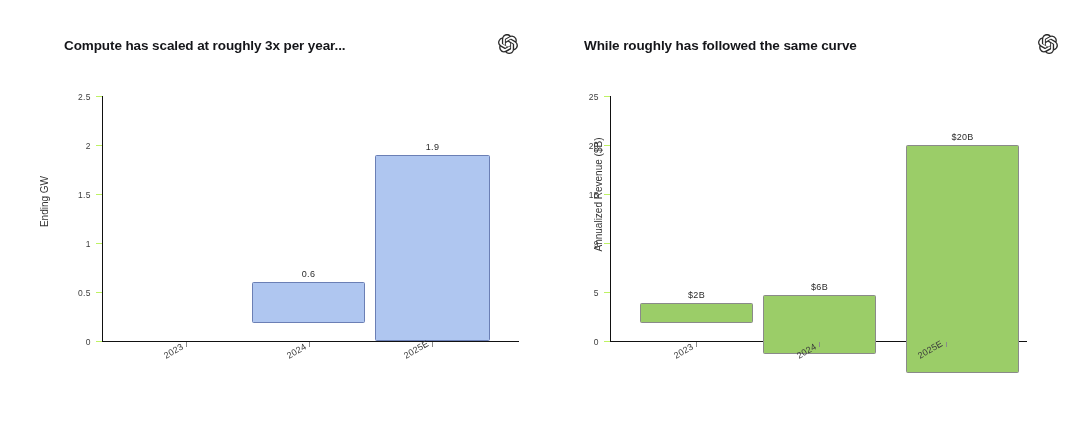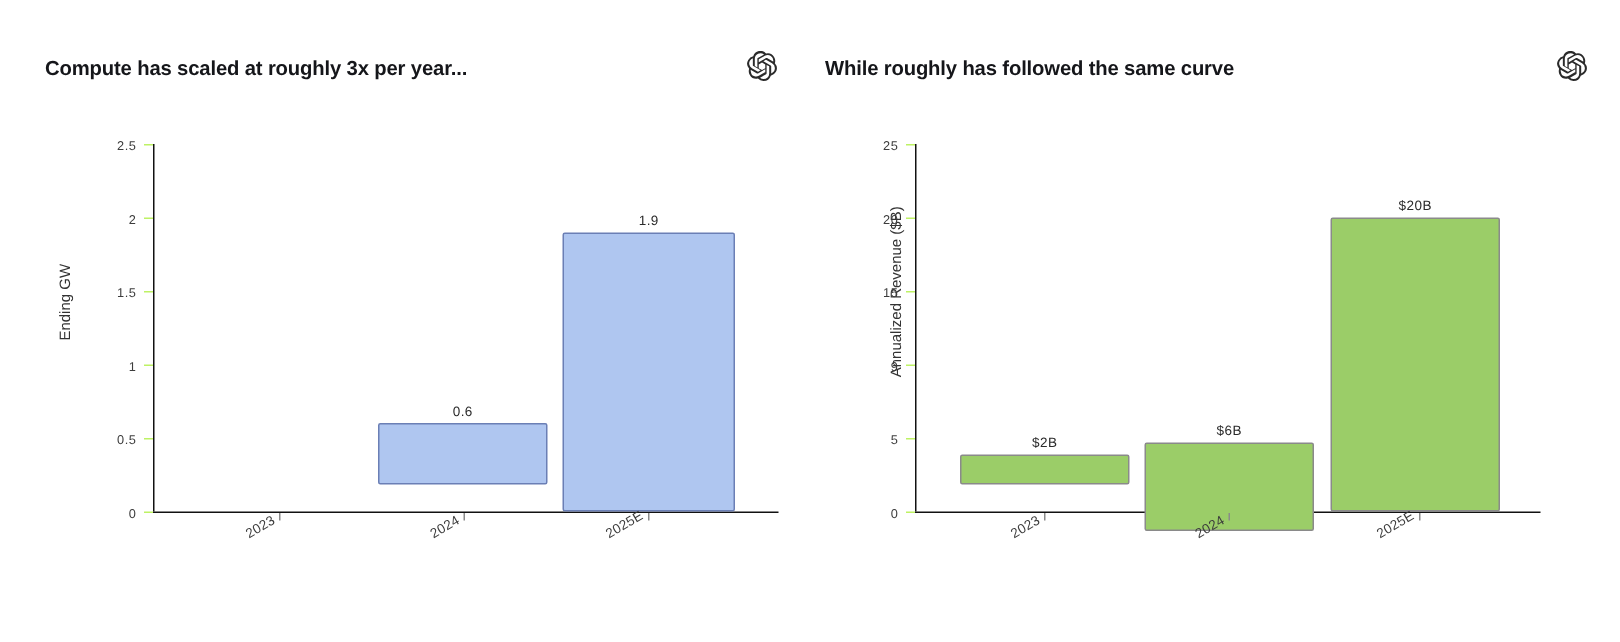--- a/index.html
+++ b/index.html
@@ -29,20 +29,21 @@
   .panel-right { left: 540px; }
 
   .panel-title {
     position: absolute;
     top: 38px;
     font-size: 13.5px;
     font-weight: bold;
     letter-spacing: -0.1px;
     color: #15161a;
     white-space: nowrap;
+    margin-left: 34px;
   }
   .panel-left .panel-title  { left: 30px; }
   .panel-right .panel-title { left: 10px; }
 
   .brand-logo {
     position: absolute;
     top: 34px;
     width: 20px;
     height: 20px;
   }
@@ -246,21 +247,21 @@
       <div class="ytick" style="top:0px">
         <span class="ytick-label">25</span>
       </div>
 
       <div class="bar bar-green" style="left:30px; width:113px; height:20px; top:207px">
         <span class="bar-label">$2B</span>
       </div>
       <div class="bar bar-green" style="left:153px; width:113px; height:59px; top:199px">
         <span class="bar-label">$6B</span>
       </div>
-      <div class="bar bar-green" style="left:277px; width:113px; height:196px; top:49px">
+      <div class="bar bar-green" style="left:296px; width:113px; height:228px; top:49px">
         <span class="bar-label">$20B</span>
       </div>
 
       <div class="xtick" style="left:86px"></div>
       <div class="xtick" style="left:209px"></div>
       <div class="xtick" style="left:336px"></div>
 
       <div class="xtick-label" style="left:62px">2023</div>
       <div class="xtick-label" style="left:185px">2024</div>
       <div class="xtick-label" style="left:306px">2025E</div>

